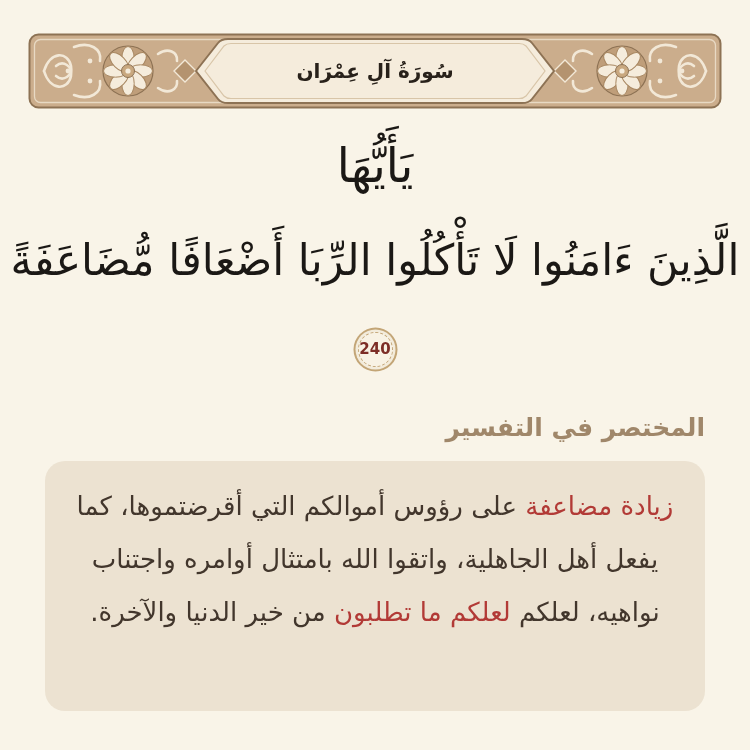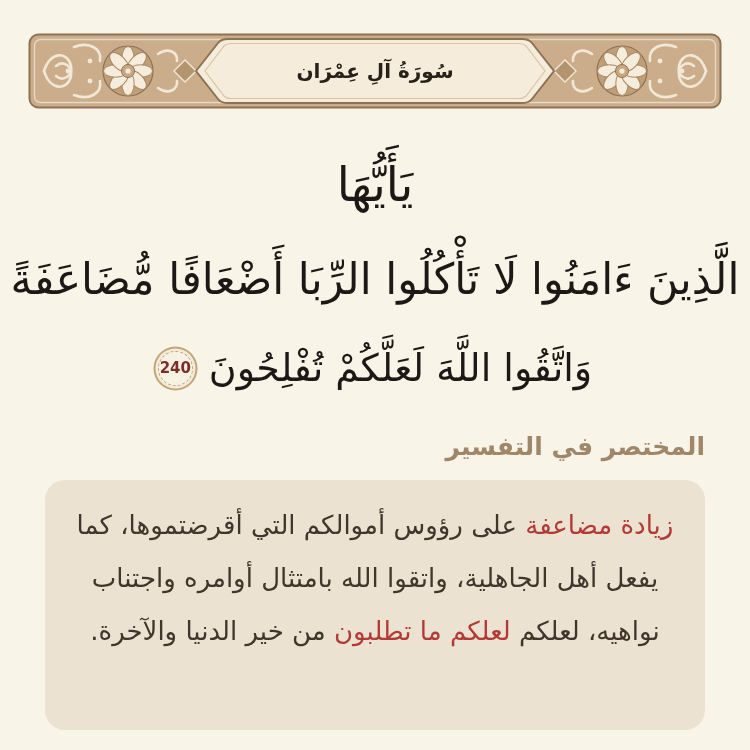--- a/index.html
+++ b/index.html
@@ -31,21 +31,21 @@
     display: flex;
     align-items: center;
     justify-content: center;
     font-size: 20px;
     font-weight: bold;
     color: #28211a;
     direction: rtl;
   }
   
   .verse {
-    padding-top: 27px;
+    padding-top: 8px;
     text-align: center;
     direction: rtl;
     color: #1b1815;
   }
   .v-line { white-space: nowrap; }
   .v1 { font-size: 47px; height: 98px; line-height: 98px; }
   .v2 { font-size: 43px; height: 90px; line-height: 90px; }
   .v3 {
     font-size: 38px;
     height: 88px;
@@ -149,21 +149,20 @@
         <path d="M177 38 L196 13 Q198.5 10.5 203 10.5 L491 10.5 Q495.5 10.5 498 13 L517 38 L498 63 Q495.5 65.5 491 65.5 L203 65.5 Q198.5 65.5 196 63 Z" fill="none" stroke="#d8c5a8" stroke-width="1.2"></path>
       </g>
     </svg>
     <div class="banner-title">سُورَةُ آلِ عِمْرَان</div>
   </div>
 
   <div class="verse">
     <div class="v-line v1">يَأَيُّهَا</div>
     <div class="v-line v2">الَّذِينَ ءَامَنُوا لَا تَأْكُلُوا الرِّبَا أَضْعَافًا مُّضَاعَفَةً</div>
     <div class="v-line v3">
-      <span>وَاتَّقُوا اللَّهَ لَعَلَّكُمْ تُفْلِحُونَ</span>
       <span class="medallion">
         <span>240</span>
       </span>
     </div>
   </div>
 
   <div class="tafsir-label">المختصر في التفسير</div>
 
   <div class="tafsir-box">
     <p class="t-line"><span></span><span class="t-red">زيادة مضاعفة</span><span> على رؤوس أموالكم التي أقرضتموها، كما</span></p>

